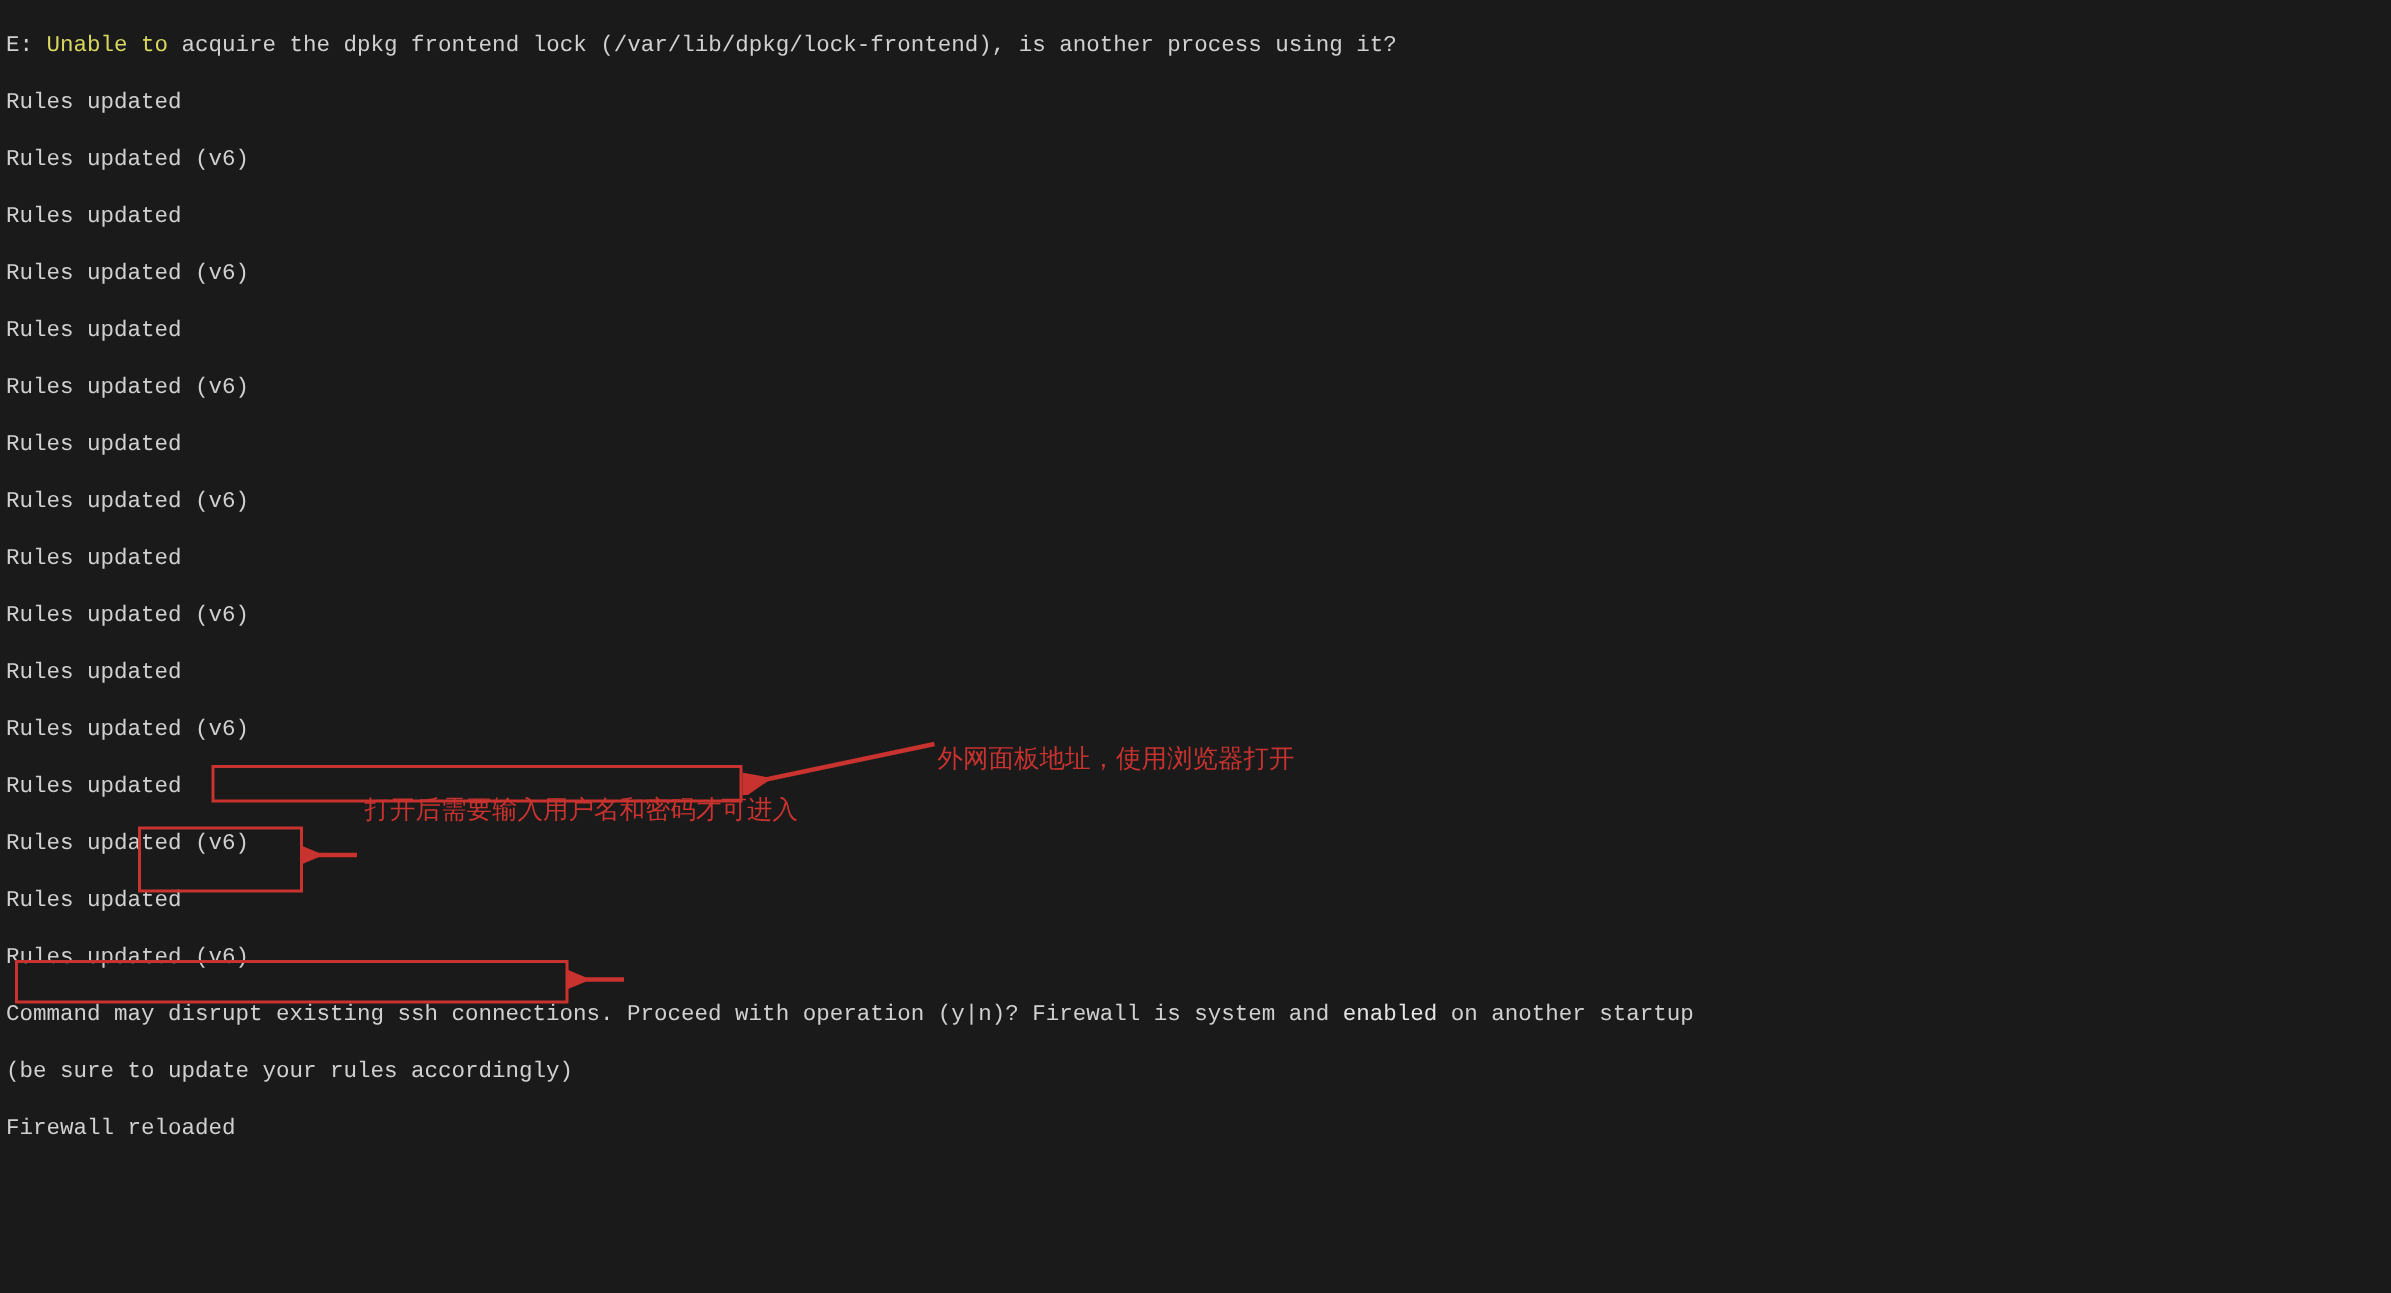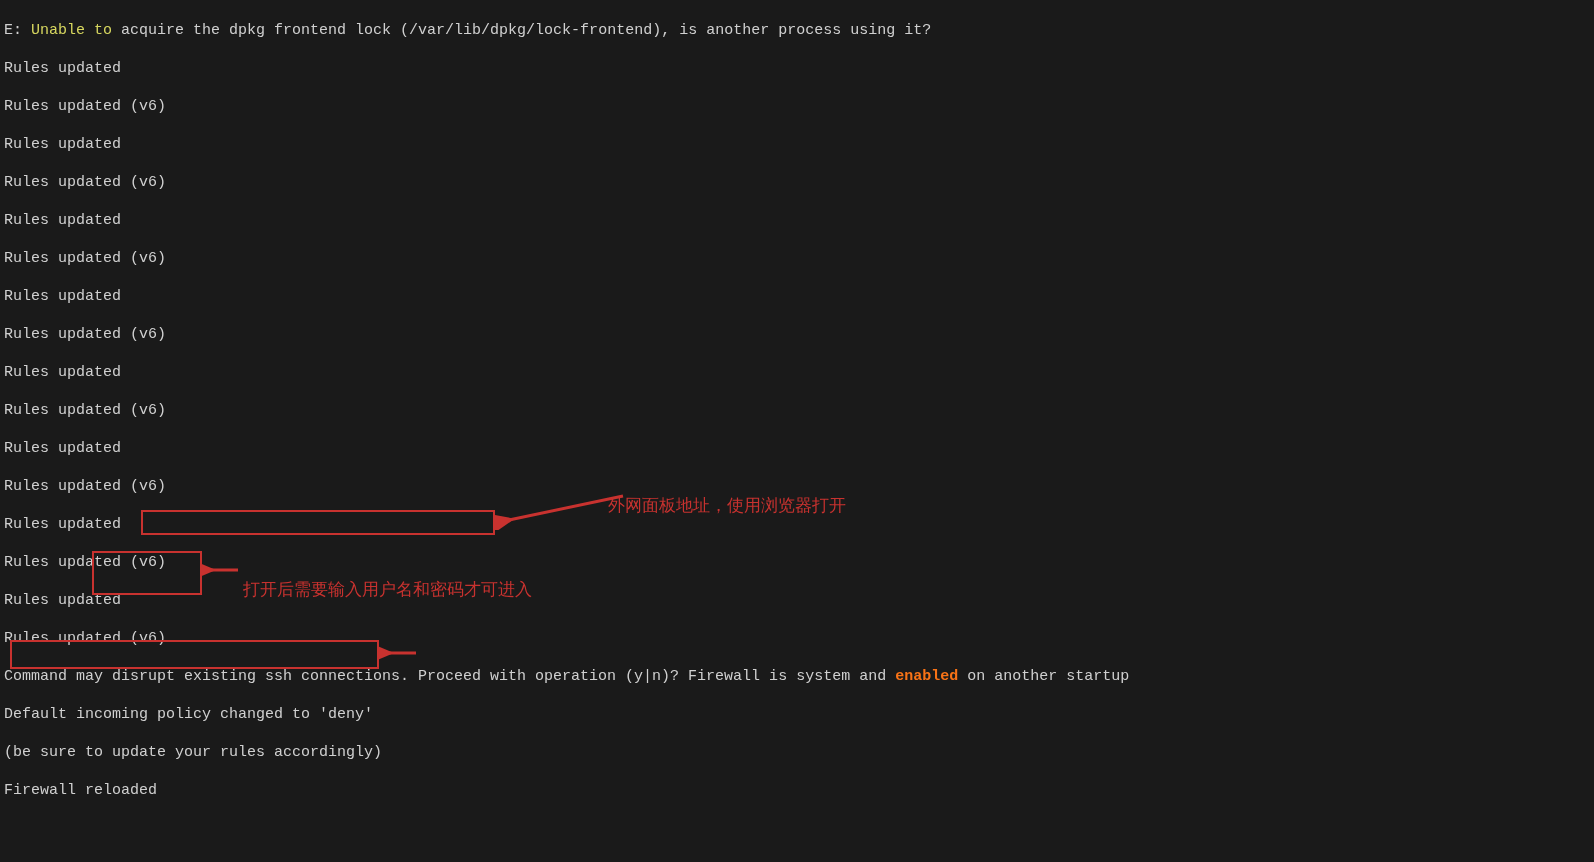--- a/index.html
+++ b/index.html
@@ -14,21 +14,21 @@
     color: #d0d0d0;
     overflow: hidden;
   }
   .terminal {
     padding: 2px 4px;
     white-space: pre;
     position: relative;
   }
   .line { display: block; }
   .warn   { color: #d7d75f; }   
-  .green  { color: #f97316; font-weight: bold; }
+  .green  { color: #e5e5e5; }
   .white  { color: #d0d0d0; }
   .red-box {
     position: absolute;
     border: 2px solid #c8322f;
     pointer-events: none;
   }
   .red-text {
     position: absolute;
     color: #c8322f;
     font-family: "Microsoft YaHei", "SimHei", sans-serif;
@@ -55,21 +55,20 @@
 <span class="line">Rules updated (v6)</span>
 <span class="line">Rules updated</span>
 <span class="line">Rules updated (v6)</span>
 <span class="line">Rules updated</span>
 <span class="line">Rules updated (v6)</span>
 <span class="line">Rules updated</span>
 <span class="line">Rules updated (v6)</span>
 <span class="line">Rules updated</span>
 <span class="line">Rules updated (v6)</span>
 <span class="line"><span>Command may disrupt existing ssh connections. Proceed with operation (y|n)? Firewall is system and </span><span class="green">enabled</span><span> on another startup</span></span>
-<span class="line">Default incoming policy changed to 'deny'</span>
 <span class="line">(be sure to update your rules accordingly)</span>
 <span class="line">Firewall reloaded</span>
 
 
 
 
 
 
 
 
@@ -92,32 +91,32 @@
 
 
 <svg class="arrow" style="left:495px; top:488px; width:135px; height:42px;">
   <defs>
         <marker id="ah1" markerWidth="12" markerHeight="10" refX="2" refY="5" orient="auto">
           <polygon points="12,0 0,5 12,10" fill="#c8322f"></polygon>
         </marker>
       </defs>
   <line x1="128" y1="8" x2="14" y2="32" stroke="#c8322f" stroke-width="3" marker-end="url(#ah1)"></line>
 </svg>
-<div class="red-text" style="left:608px; top:496px;">外网面板地址，使用浏览器打开</div>
+<div class="red-text" style="left:625px; top:496px;">外网面板地址，使用浏览器打开</div>
 
 
 <svg class="arrow" style="left:200px; top:560px; width:42px; height:20px;">
   <defs>
         <marker id="ah2" markerWidth="12" markerHeight="10" refX="2" refY="5" orient="auto">
           <polygon points="12,0 0,5 12,10" fill="#c8322f"></polygon>
         </marker>
       </defs>
   <line x1="38" y1="10" x2="10" y2="10" stroke="#c8322f" stroke-width="3" marker-end="url(#ah2)"></line>
 </svg>
-<div class="red-text" style="left:243px; top:580px;">打开后需要输入用户名和密码才可进入</div>
+<div class="red-text" style="left:243px; top:530px;">打开后需要输入用户名和密码才可进入</div>
 
 
 <svg class="arrow" style="left:378px; top:643px; width:42px; height:20px;">
   <defs>
         <marker id="ah3" markerWidth="12" markerHeight="10" refX="2" refY="5" orient="auto">
           <polygon points="12,0 0,5 12,10" fill="#c8322f"></polygon>
         </marker>
       </defs>
   <line x1="38" y1="10" x2="10" y2="10" stroke="#c8322f" stroke-width="3" marker-end="url(#ah3)"></line>
 </svg>

